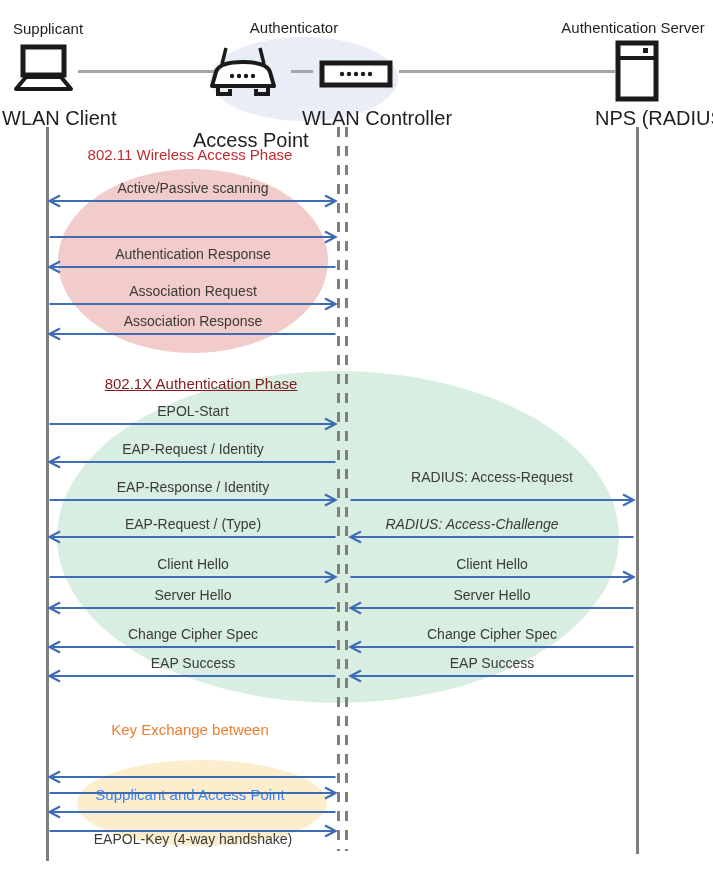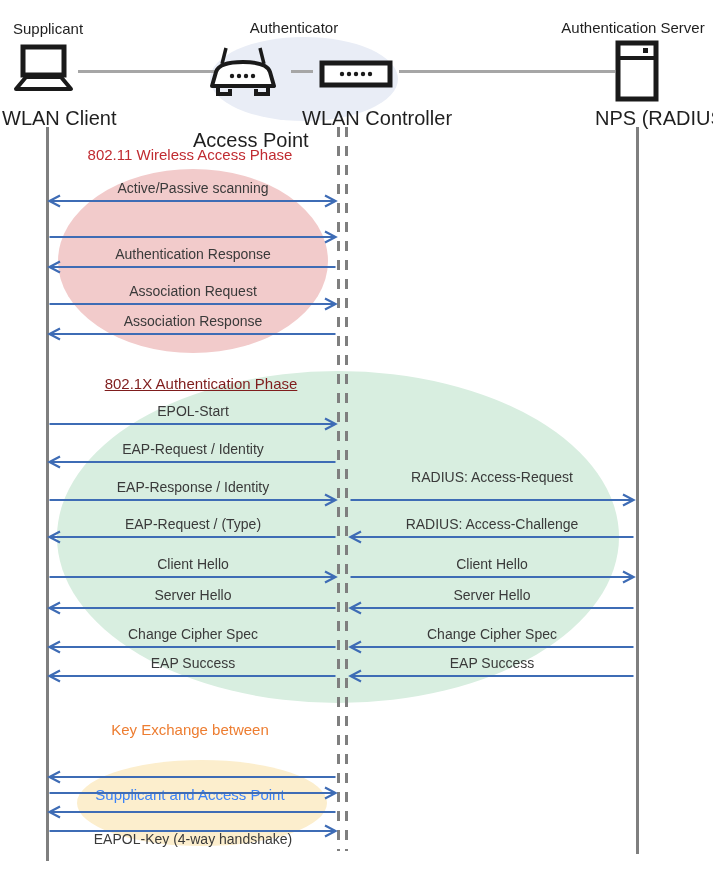--- a/index.html
+++ b/index.html
@@ -163,21 +163,21 @@
     </svg>
     <svg width="289" height="18" class="msg-arrow" style="left: 48px; top: 822px;">
       <line x1="1.5" y1="9" x2="287.5" y2="9" stroke="#3E6CB5" stroke-width="2.2"></line>
       <path d="M277 3.5 L287.5 9 L277 14.5" fill="none" stroke="#3E6CB5" stroke-width="2.2"></path>
     </svg>
     <div class="msg-label" style="left: 342px; top: 456px; margin-top: 12px;">RADIUS: Access-Request</div>
     <svg width="286" height="18" class="msg-arrow" style="left: 349px; top: 491px;">
       <line x1="1.5" y1="9" x2="284.5" y2="9" stroke="#3E6CB5" stroke-width="2.2"></line>
       <path d="M274 3.5 L284.5 9 L274 14.5" fill="none" stroke="#3E6CB5" stroke-width="2.2"></path>
     </svg>
-    <div class="msg-label" style="left: 342px; top: 515px;">RADIUS: Access-Challenge</div>
+    <div class="msg-label" style="left: 322px; top: 515px; font-style: italic;">RADIUS: Access-Challenge</div>
     <svg width="286" height="18" class="msg-arrow" style="left: 349px; top: 528px;">
       <line x1="1.5" y1="9" x2="284.5" y2="9" stroke="#3E6CB5" stroke-width="2.2"></line>
       <path d="M12 3.5 L1.5 9 L12 14.5" fill="none" stroke="#3E6CB5" stroke-width="2.2"></path>
     </svg>
     <div class="msg-label" style="left: 342px; top: 555px;">Client Hello</div>
     <svg width="286" height="18" class="msg-arrow" style="left: 349px; top: 568px;">
       <line x1="1.5" y1="9" x2="284.5" y2="9" stroke="#3E6CB5" stroke-width="2.2"></line>
       <path d="M274 3.5 L284.5 9 L274 14.5" fill="none" stroke="#3E6CB5" stroke-width="2.2"></path>
     </svg>
     <div class="msg-label" style="left: 342px; top: 586px;">Server Hello</div>

